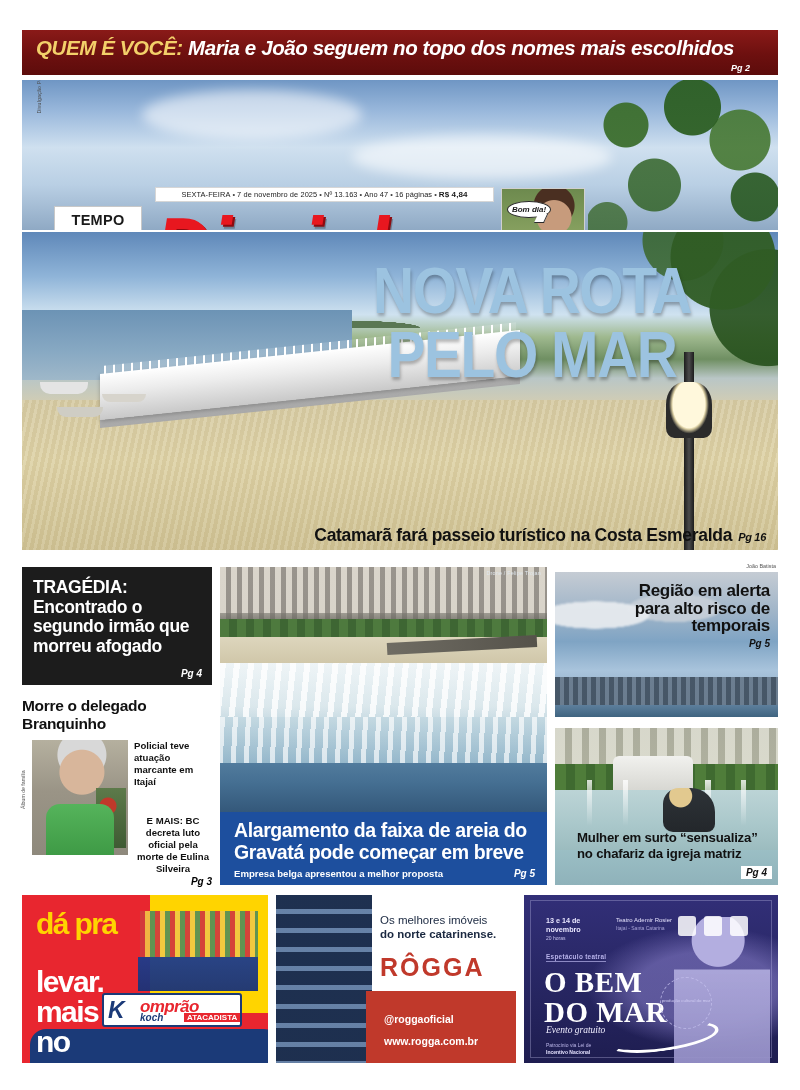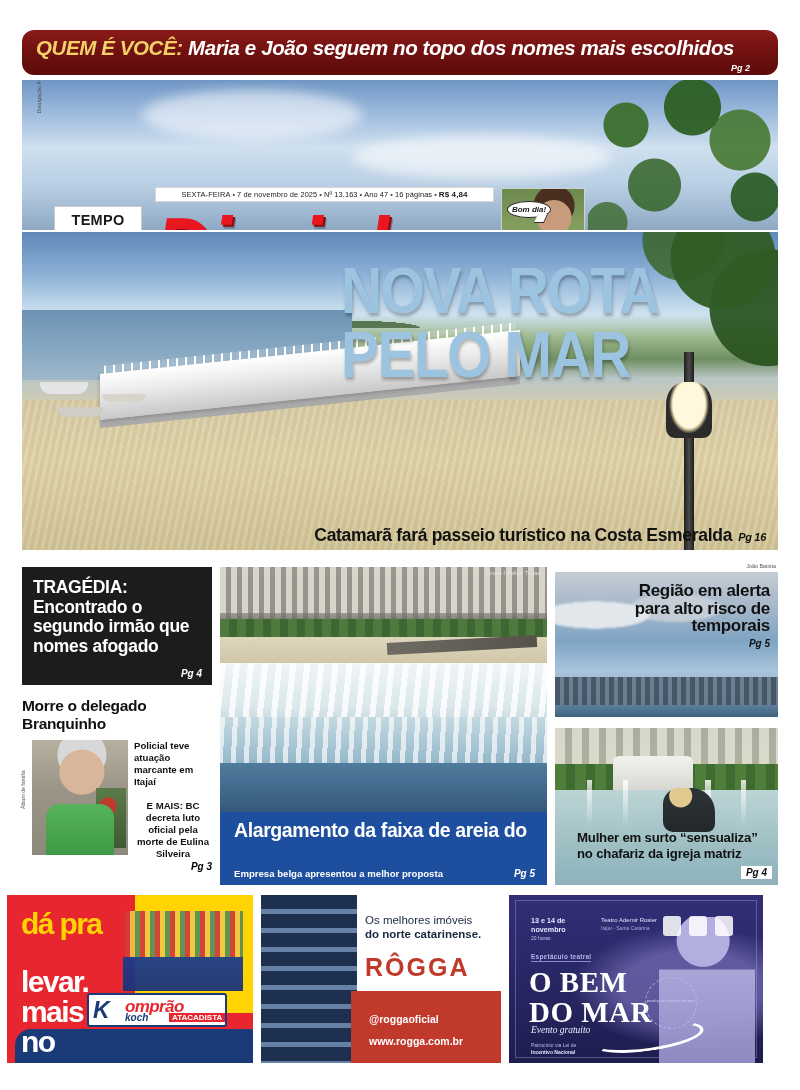--- a/index.html
+++ b/index.html
@@ -9,21 +9,21 @@
     background: #ffffff;
     font-family: "Liberation Sans", sans-serif;
     overflow: hidden;
   }
   .page { position: relative; width: 800px; height: 1090px; background:#fff; }
 
   
   .top-banner {
     position: absolute; left: 22px; top: 30px; width: 756px; height: 45px;
     background: linear-gradient(180deg,#8a1a18 0%,#6d100f 55%,#5d0c0b 100%);
-    border-radius: 12px;
+    border-radius: 0;
     overflow: hidden;
   }
   .top-banner-text {
     position: absolute; left: 14px; top: 6px; right: 10px;
     color: #ffffff; font-size: 20.5px; font-weight: bold; font-style: italic;
     letter-spacing: -0.4px; white-space: nowrap;
     font-family: "Liberation Sans", sans-serif;
   }
   .top-banner-text .hl { color: #f3d06a; }
   .top-banner-pg {
@@ -163,22 +163,22 @@
     position:absolute; right:66px; top:150px; width:46px; height:56px;
     background: radial-gradient(ellipse at 50% 40%, #fff8dc 0 16px, #dcd0a4 17px, #2b2b2b 20px);
     border-radius: 40% 40% 18% 18%;
   }
   .hero-boat {
     position:absolute; left:18px; top:150px; width:48px; height:12px;
     background:#e4e4e4; border-radius: 0 0 10px 10px;
     box-shadow: 60px 10px 0 -2px #d7d4cc, 16px 24px 0 -1px #cfcdc4;
   }
   .hero-title {
-    position: absolute; right: 17px; top: 22px; width: 420px;
-    text-align: left;
+    position: absolute; right: 36px; top: 22px; width: 420px;
+    text-align: center;
   }
   .hero-title span {
     display:block;
     font-size: 57px; line-height: 64px; font-weight: bold;
     color: #9cc3e0; letter-spacing: -1.5px;
     transform: scaleY(1.14); transform-origin: right top;
     text-shadow: 1px 2px 3px rgba(0,0,0,0.28);
   }
   .hero-sub {
     position: absolute; right: 12px; bottom: 4px; left: 140px;
@@ -226,21 +226,21 @@
   }
   .credit-vert-left2 {
     position: absolute; left: -2px; top: 246px;
     transform: rotate(-90deg); transform-origin: left top;
     font-size: 5.2px; color: #555; white-space: nowrap;
   }
   .delegado-text {
     position:absolute; left:112px; top:177px; width:78px;
   }
   .dt-lead { font-size:9.6px; line-height:12px; font-weight:bold; color:#111; }
-  .dt-more { margin-top:12px; font-size:9.6px; line-height:12px; font-weight:bold; color:#111; text-align:center; }
+  .dt-more { margin-top:27px; font-size:9.6px; line-height:12px; font-weight:bold; color:#111; text-align:center; }
   .dt-pg { text-align:right; font-size:10px; font-style:italic; font-weight:bold; margin-top:1px; }
 
   
   .col-center {
     position:absolute; left:198px; top:4px; width:327px; height:318px;
     background:#1d4f9e; overflow:hidden;
   }
   .cc-photo {
     position:absolute; left:0; top:0; width:327px; height:245px;
     background:
@@ -376,21 +376,21 @@
     background:#fff; padding:1px 5px;
     font-size:10px; font-style:italic; font-weight:bold; color:#111;
   }
   .cr-bot-credit {
     position:absolute; right:1px; top:3px;
     transform: rotate(-90deg); transform-origin: right top;
     font-size:5.2px; color:#e8e8e8; white-space:nowrap;
   }
 
   
-  .ads { position:absolute; left:7px; top:895px; width:756px; height:168px; }
+  .ads { position:absolute; left:22px; top:895px; width:756px; height:168px; }
   .ad { position:absolute; top:0; height:168px; overflow:hidden; }
 
   .ad-komprao { left:0; width:246px; background:#e8262f; }
   .ad-komprao .yellowband {
     position:absolute; right:0; top:0; width:118px; height:118px; background:#ffd400;
   }
   .ad-komprao .bluefoot {
     position:absolute; left:8px; bottom:0; width:250px; height:34px;
     background:#1b3a78; border-radius: 16px 16px 0 0;
   }
@@ -591,21 +591,21 @@
   </div>
 
   <div class="mid">
 
     <div class="col-left">
       <div class="tragedia">
         <h2>
           <span class="k">TRAGÉDIA:</span>
           <span class="k">Encontrado o</span>
           <span class="k">segundo irmão que</span>
-          <span class="k">nomes afogado</span>
+          <span class="k">morreu afogado</span>
         </h2>
         <div class="pg">Pg 4</div>
       </div>
 
       <div class="delegado-h">
         <div>Morre o delegado</div>
         <div>Branquinho</div>
       </div>
 
       <div class="delegado-photo">
@@ -626,20 +626,21 @@
         <div class="cc-city"></div>
         <div class="cc-greens"></div>
         <div class="cc-beachline"></div>
         <div class="cc-breakwater"></div>
         <div class="cc-surf"></div>
         <div class="cc-surf2"></div>
       </div>
       <div class="cc-credit">Drone / Felipe Trojan</div>
       <div class="cc-head">
         <div>Alargamento da faixa de areia do</div>
+        <div>Gravatá pode começar em breve</div>
       </div>
       <div class="cc-kicker">Empresa belga apresentou a melhor proposta</div>
       <div class="cc-pg">Pg 5</div>
     </div>
 
     <div class="col-right">
       <div class="cr-credit">João Batista</div>
 
       <div class="cr-top">
         <div class="clouds"></div>

